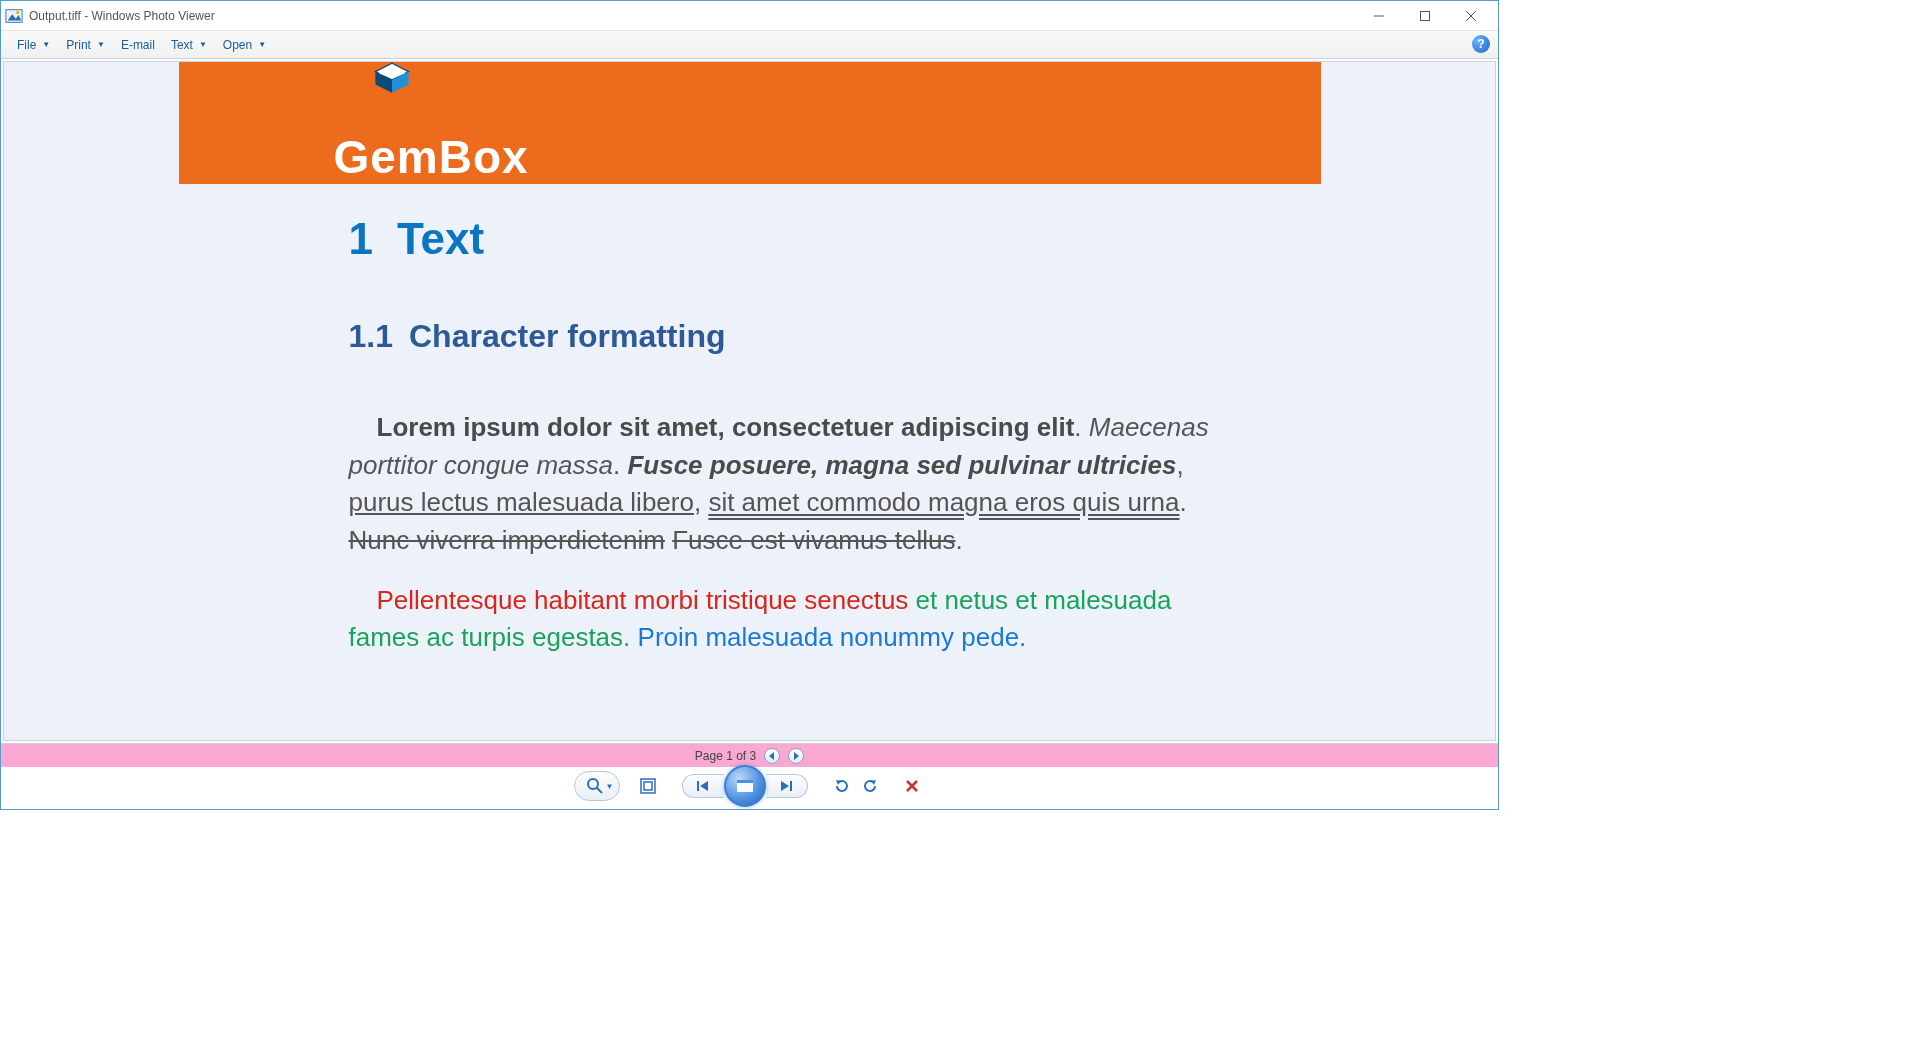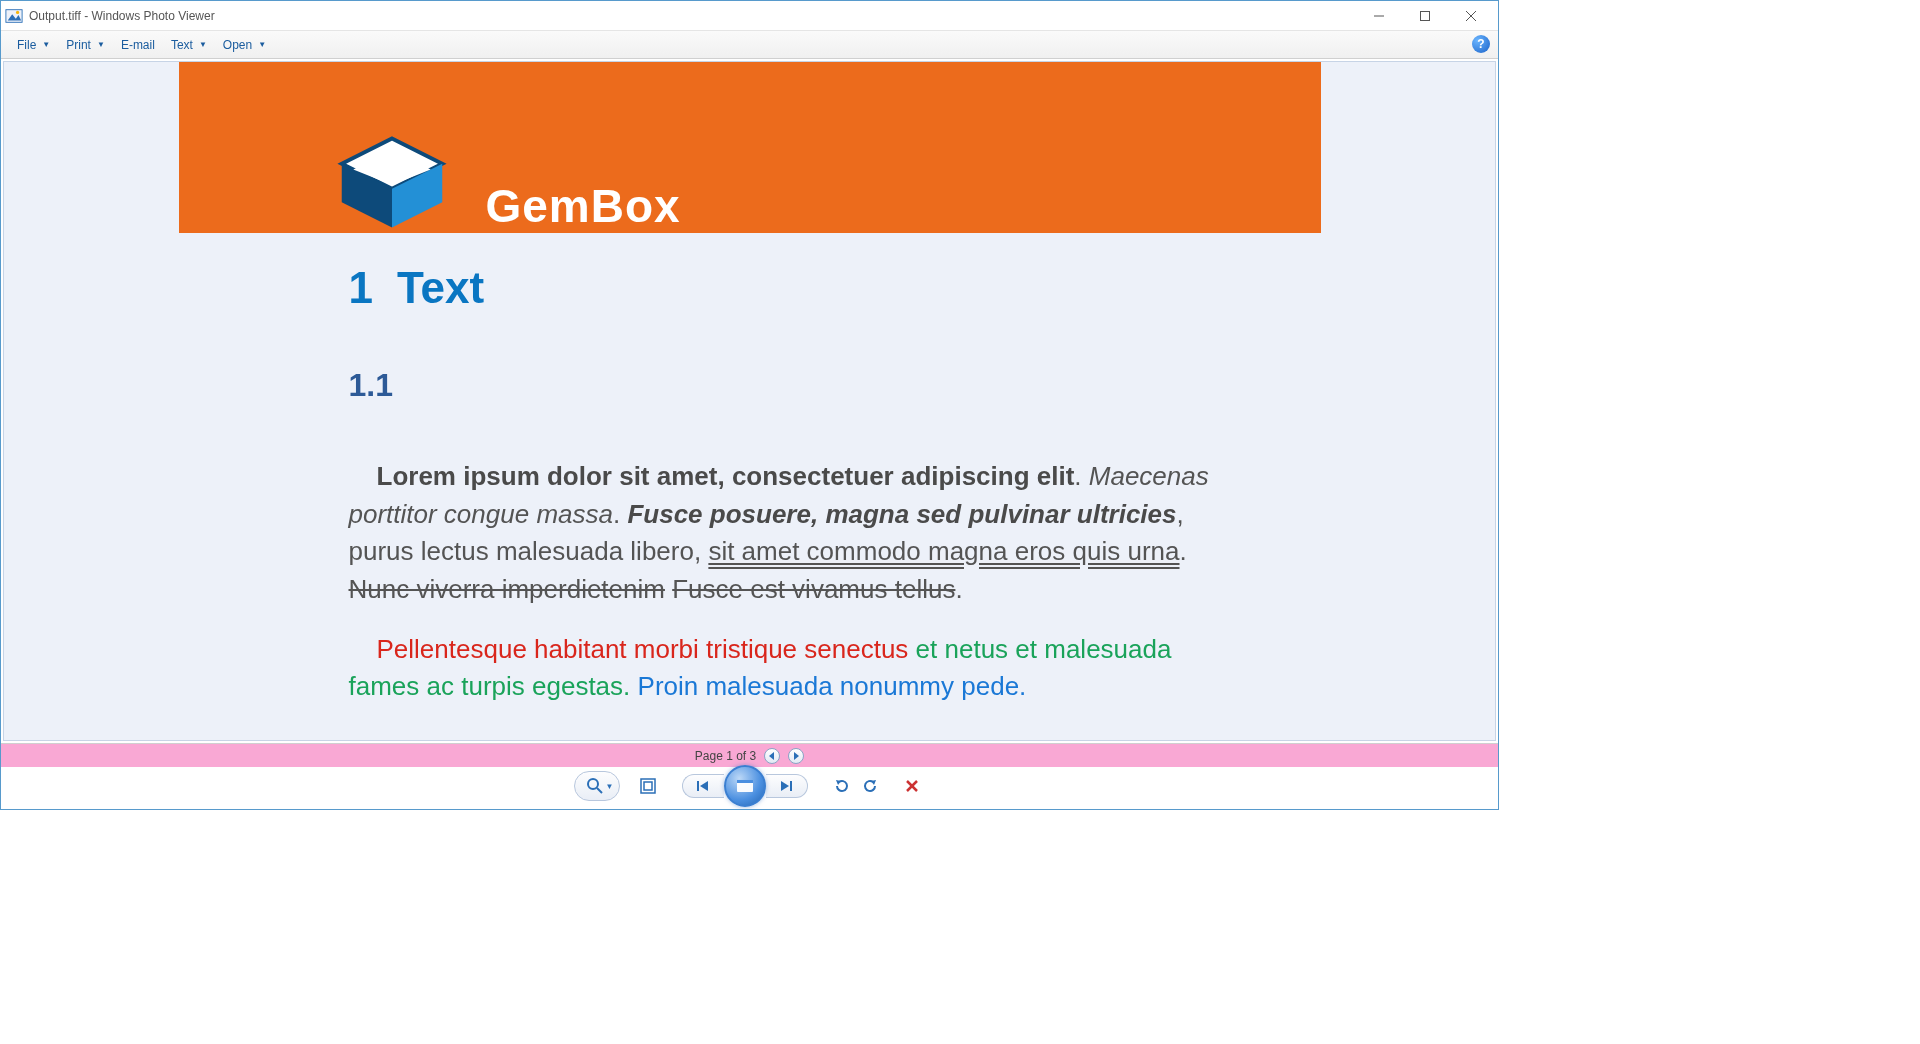--- a/index.html
+++ b/index.html
@@ -79,25 +79,26 @@
   justify-content: center;
   padding-top: 0;
   overflow: hidden;
 }
 .doc {
   width: 1142px;
   background: #edf1f9;
 }
 .doc-header {
   background: #ec6b1c;
-  height: 171px;
-  display: flex;
-  align-items: flex-end;
+  height: 122px;
+  display: flex;
+  align-items: flex-start;
   padding-left: 155px;
   gap: 36px;
+  flex-direction: column;
 }
 .logo-text {
   font-size: 46px;
   font-weight: 600;
   color: #fff;
   letter-spacing: 1px;
 }
 .doc-body {
   padding: 30px 80px 0 170px;
   color: #4a4a4a;
@@ -118,21 +119,21 @@
 }
 .para {
   font-size: 26px;
   line-height: 1.45;
   color: #545454;
 }
 .para .indent { display:inline-block; width:28px; }
 .bold { font-weight: 700; color:#4a4a4a;}
 .italic { font-style: italic; }
 .bolditalic { font-weight: 700; font-style: italic; color:#4a4a4a;}
-.underline { }
+.underline { text-decoration: underline; }
 .dbl-under {
   text-decoration: underline;
   text-decoration-style: double;
   text-underline-offset: 3px;
 }
 .strike { text-decoration: line-through; margin-top: 29px; }
 .red { color: #d9261c; }
 .green { color: #1aa35a; }
 .blue { color: #1a78d6; }
 .para2 { margin-top: 22px; }
@@ -272,20 +273,21 @@
       </svg>
       <span class="logo-text">GemBox</span>
     </div>
     <div class="doc-body">
       <div class="h1-line">
         <span>1</span>
         <span>Text</span>
       </div>
       <div class="h2-line">
         <span>1.1</span>
+        <span>Character formatting</span>
       </div>
       <p class="para">
         <span class="indent"></span><span class="bold">Lorem ipsum dolor sit amet, consectetuer adipiscing elit</span><span>. </span><span class="italic">Maecenas porttitor congue massa</span><span>. </span><span class="bolditalic">Fusce posuere, magna sed pulvinar ultricies</span><span>, </span><span class="underline">purus lectus malesuada libero</span><span>, </span><span class="dbl-under">sit amet commodo magna eros quis urna</span><span>. </span><span class="strike">Nunc viverra imperdietenim</span><span> </span><span class="strike underline">Fusce est vivamus tellus</span><span>.</span>
       </p>
       <p class="para para2">
         <span class="indent"></span><span class="red">Pellentesque habitant morbi tristique senectus</span><span class="green"> et netus et malesuada fames ac turpis egestas.</span><span class="blue"> Proin malesuada nonummy pede.</span>
       </p>
     </div>
   </div>
 </div>

